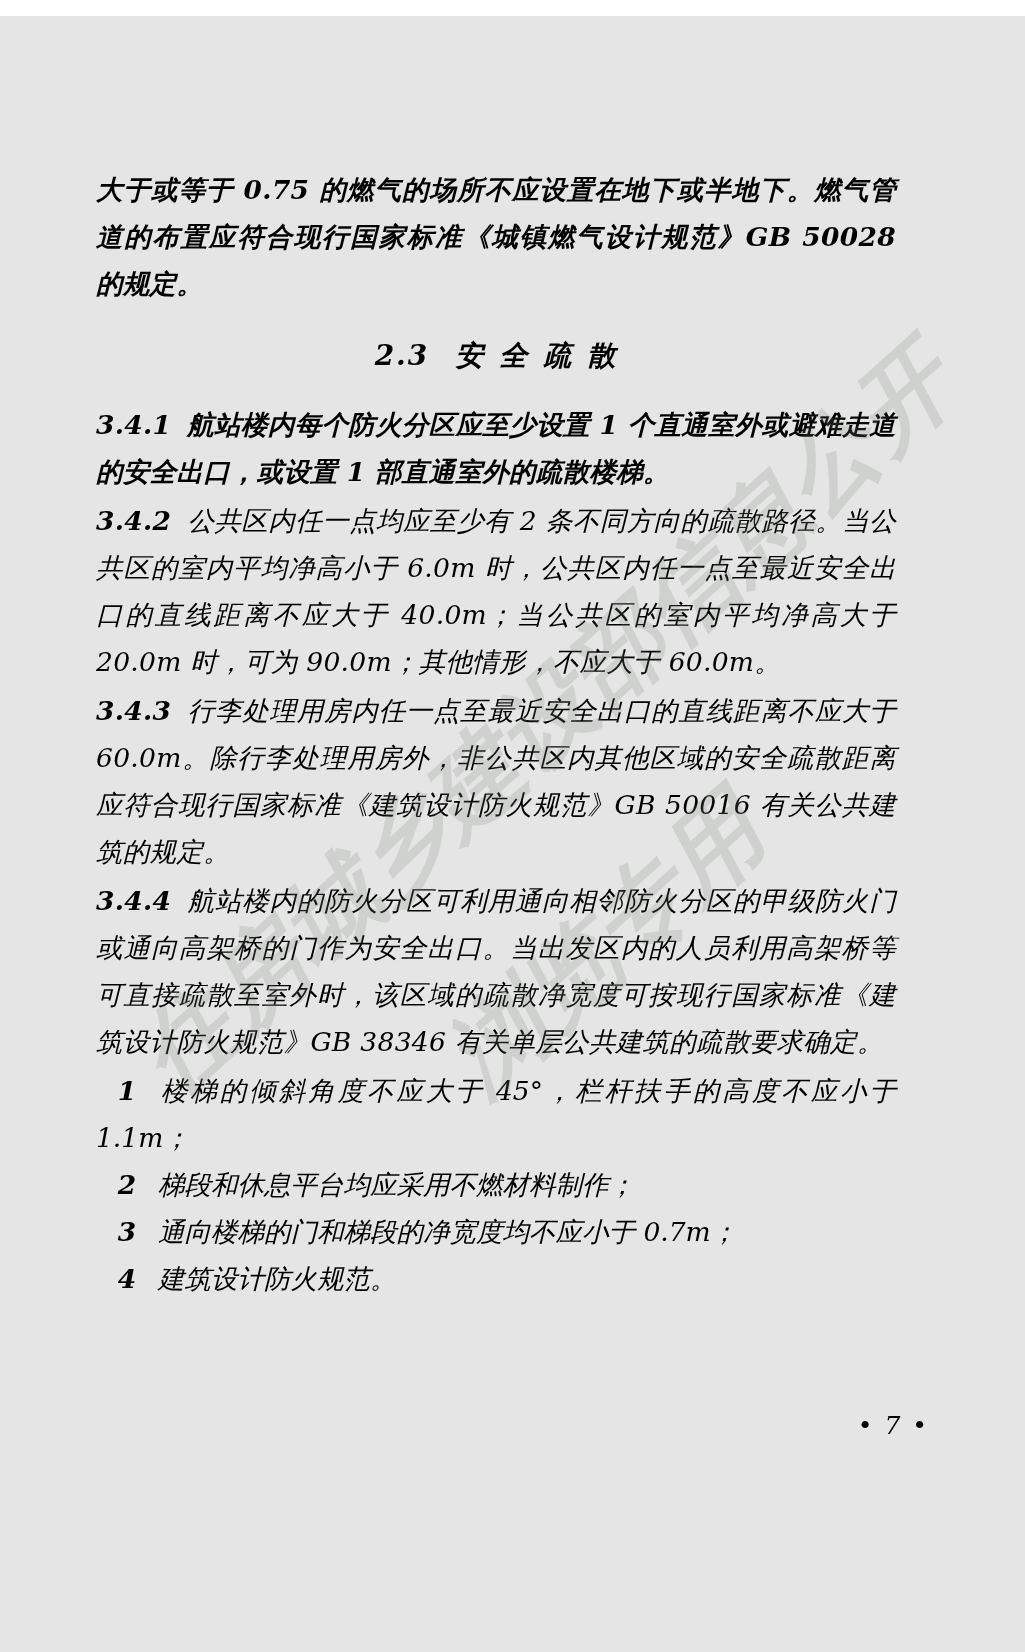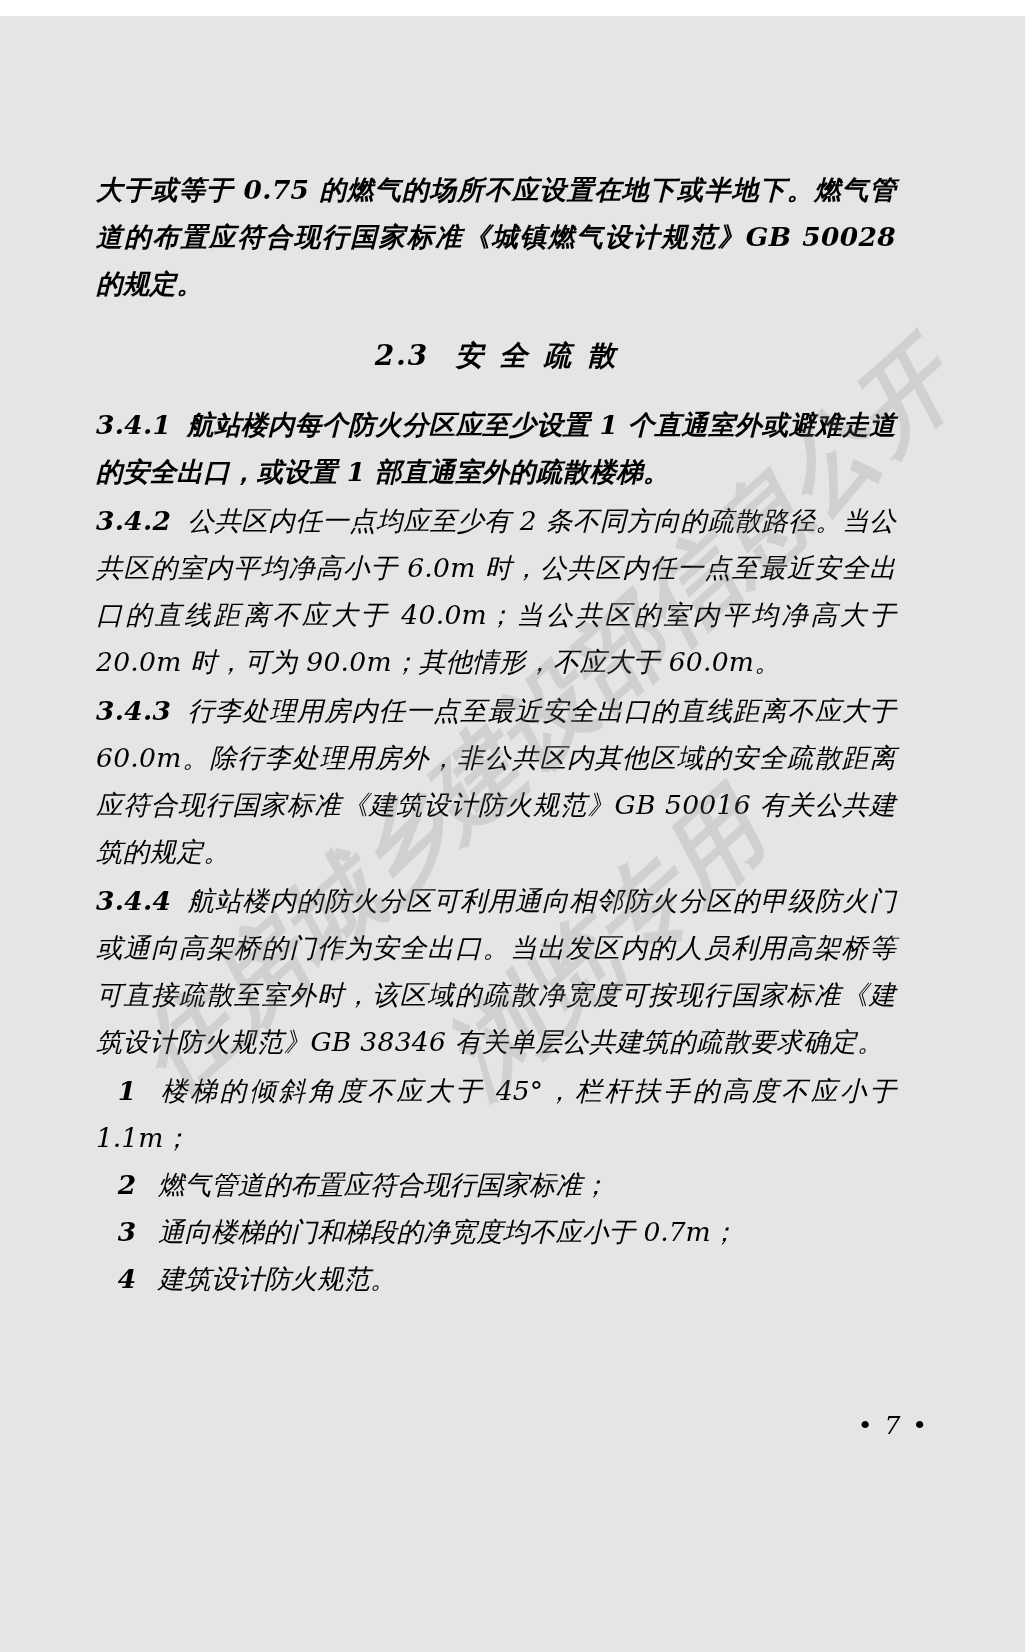--- a/index.html
+++ b/index.html
@@ -132,21 +132,21 @@
     <p class="para">
       <span class="clause-no">3.4.4</span><span>航站楼内的防火分区可利用通向相邻防火分区的甲级防火门或通向高架桥的门作为安全出口。当出发区内的人员利用高架桥等可直接疏散至室外时，该区域的疏散净宽度可按现行国家标准《建筑设计防火规范》GB 38346 有关单层公共建筑的疏散要求确定。</span>
     </p>
 
 
     <p class="sub-item">
       <span class="idx">1</span><span>楼梯的倾斜角度不应大于 45°，栏杆扶手的高度不应小于 1.1m；</span>
     </p>
 
     <p class="sub-item">
-      <span class="idx">2</span><span>燃气管道的布置应符合现行国家标准；</span>
+      <span class="idx">2</span><span>梯段和休息平台均应采用不燃材料制作；</span>
     </p>
 
     <p class="sub-item">
       <span class="idx">3</span><span>通向楼梯的门和梯段的净宽度均不应小于 0.7m；</span>
     </p>
 
     <p class="sub-item">
       <span class="idx">4</span><span>建筑设计防火规范。</span>
     </p>
 

